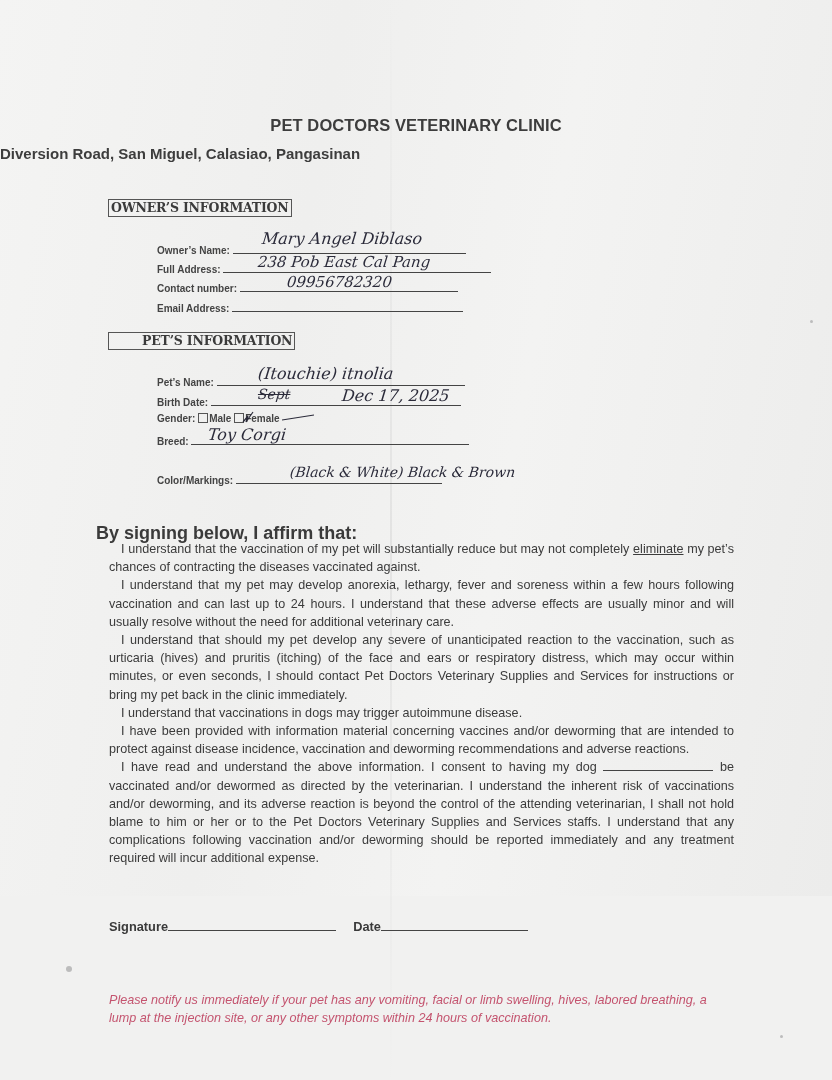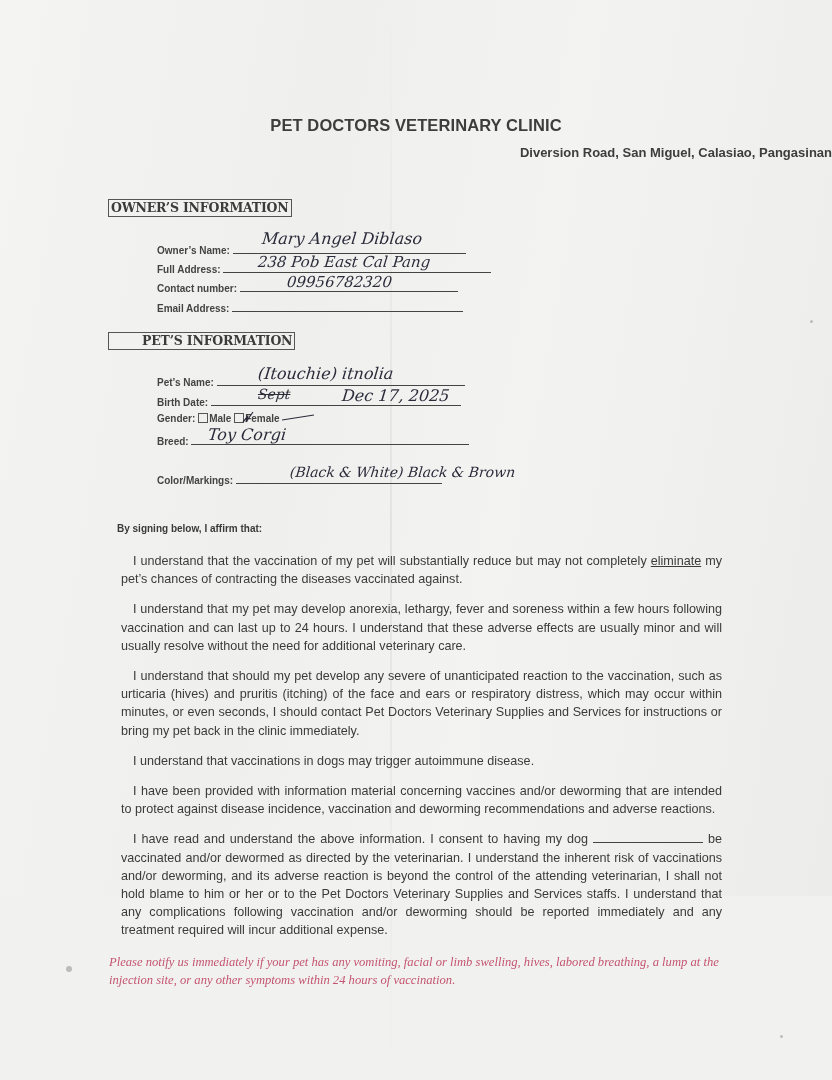--- a/index.html
+++ b/index.html
@@ -16,22 +16,22 @@
   }
   .crease {
     position: absolute; left: 390px; top: 0; width: 2px; height: 1080px;
     background: linear-gradient(180deg, rgba(200,200,200,0.0), rgba(200,200,200,0.35), rgba(200,200,200,0.0));
   }
   .hdr1 {
     position: absolute; left: 0; width: 832px; top: 116px; text-align: center;
     font-weight: bold; font-size: 16.5px; color: #3d3d3d; letter-spacing: 0.1px;
   }
   .hdr2 {
-    position: absolute; left: 0; width: 832px; top: 145px; text-align: right;
-    font-weight: bold; font-size: 13px; color: #3d3d3d;
+    position: absolute; left: 0; width: 832px; top: 145px; text-align: left;
+    font-weight: bold; font-size: 15px; color: #3d3d3d;
   }
   .section-box {
     position: absolute; border: 1.5px solid #555; padding: 0 2px;
     font-family: "DejaVu Serif", "Liberation Serif", serif;
     font-weight: bold; font-size: 12.5px; color: #3b3b3b; line-height: 16px;
     letter-spacing: -0.2px;
   }
   .field {
     position: absolute; left: 157px; font-weight: bold; font-size: 10px; color: #444;
     white-space: nowrap; line-height: 18px;
@@ -46,33 +46,33 @@
     transform: skewX(-6deg);
   }
   .chk {
     display: inline-block; width: 8px; height: 8px; border: 1px solid #555; vertical-align: middle;
     margin-right: 1px; position: relative; top: -1px;
   }
   .body-text {
     position: absolute; left: 109px; width: 625px; font-size: 12.6px; line-height: 18.2px;
     color: #3b3b3b; text-align: justify;
   }
-  .body-text p { margin: 12px; text-indent: 12px; }
+  .body-text p { margin: 0; text-indent: 12px; }
   .affirm {
-    position: absolute; left: 117px; top: 523px; font-weight: bold; font-size: 10px; color: #3a3a3a;
+    position: absolute; left: 96px; top: 523px; font-weight: bold; font-size: 18px; color: #3a3a3a;
   }
   .u { text-decoration: underline; }
   .blank { display: inline-block; border-bottom: 1.2px solid #444; width: 110px; height: 12px; }
   .sigrow {
     position: absolute; left: 109px; top: 918px; font-weight: bold; font-size: 12.8px; color: #3a3a3a;
   }
   .sigrow .sl { display: inline-block; border-bottom: 1.2px solid #444; height: 12px; }
   .notice {
-    position: absolute; left: 109px; top: 953px; width: 620px; font-style: italic;
-    font-size: 12.6px; line-height: 18.4px; color: #c4546f; font-family: Liberation Serif, serif;
+    position: absolute; left: 109px; top: 991px; width: 620px; font-style: italic;
+    font-size: 12.6px; line-height: 18.4px; color: #c4546f;
   }
   .speck { position: absolute; background: #bcbcbc; border-radius: 50%; }
 </style>
 </head>
 <body>
 
 <div class="page">
   <div class="crease"></div>
 
   <div class="hdr1">PET DOCTORS VETERINARY CLINIC</div>
@@ -145,19 +145,24 @@
 
   <div class="body-text" style="top:540px;">
     <p><span>I understand that the vaccination of my pet will substantially reduce but may not completely </span><span class="u">eliminate</span><span> my pet’s chances of contracting the diseases vaccinated against.</span></p>
     <p>I understand that my pet may develop anorexia, lethargy, fever and soreness within a few hours following vaccination and can last up to 24 hours. I understand that these adverse effects are usually minor and will usually resolve without the need for additional veterinary care.</p>
     <p>I understand that should my pet develop any severe of unanticipated reaction to the vaccination, such as urticaria (hives) and pruritis (itching) of the face and ears or respiratory distress, which may occur within minutes, or even seconds, I should contact Pet Doctors Veterinary Supplies and Services for instructions or bring my pet back in the clinic immediately.</p>
     <p>I understand that vaccinations in dogs may trigger autoimmune disease.</p>
     <p>I have been provided with information material concerning vaccines and/or deworming that are intended to protect against disease incidence, vaccination and deworming recommendations and adverse reactions.</p>
     <p><span>I have read and understand the above information. I consent to having my dog </span><span class="blank"></span><span> be vaccinated and/or dewormed as directed by the veterinarian. I understand the inherent risk of vaccinations and/or deworming, and its adverse reaction is beyond the control of the attending veterinarian, I shall not hold blame to him or her or to the Pet Doctors Veterinary Supplies and Services staffs. I understand that any complications following vaccination and/or deworming should be reported immediately and any treatment required will incur additional expense.</span></p>
   </div>
 
+  <div class="sigrow">
+    <span>Signature</span><span class="sl" style="width:168px;"></span>
+    <span style="display:inline-block; width:10px;"></span>
+    <span>Date</span><span class="sl" style="width:147px;"></span>
+  </div>
 
   <div class="notice">Please notify us immediately if your pet has any vomiting, facial or limb swelling, hives, labored breathing, a lump at the injection site, or any other symptoms within 24 hours of vaccination.</div>
 
   <div class="speck" style="left:66px; top:966px; width:6px; height:6px;"></div>
   <div class="speck" style="left:810px; top:320px; width:3px; height:3px;"></div>
   <div class="speck" style="left:780px; top:1035px; width:3px; height:3px;"></div>
 </div>
 
 </body></html>

